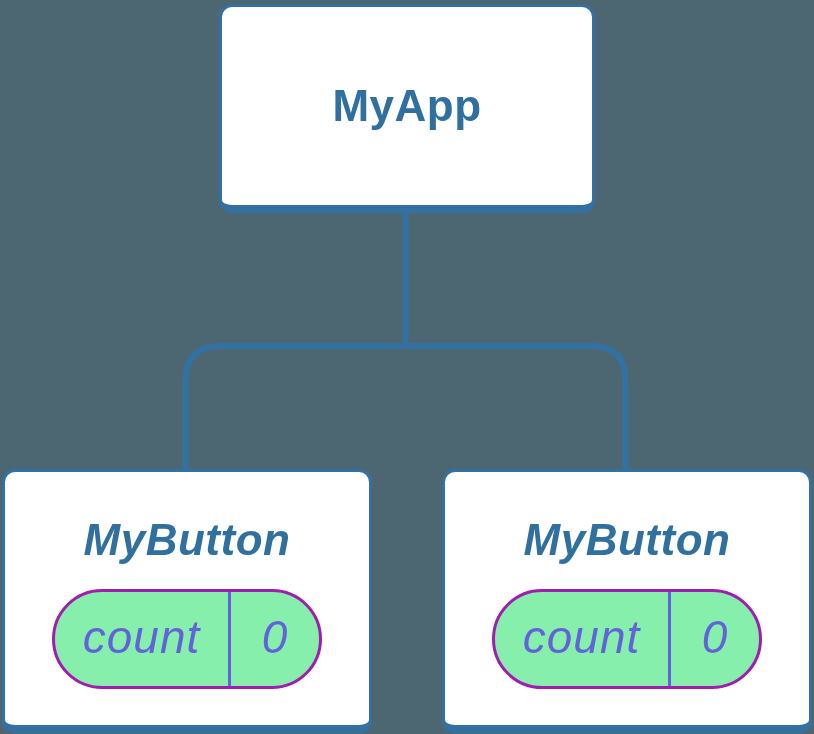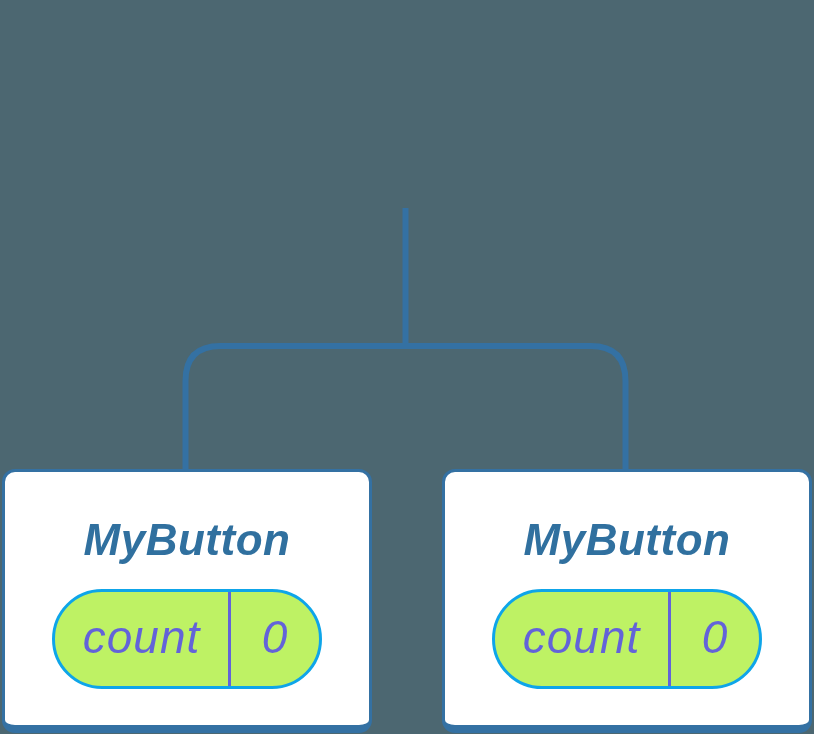--- a/index.html
+++ b/index.html
@@ -59,23 +59,23 @@
     white-space: nowrap;
   }
   .child-card .node-title {
     margin-top: 42px;
   }
   .state-pill {
     margin-top: 23px;
     box-sizing: border-box;
     width: 270px;
     height: 100px;
-    border: 3px solid #0ea5e9;
+    border: 3px solid #a21caf;
     border-radius: 60px;
-    background: #bef264;
+    background: #86efac;
     display: flex;
     align-items: stretch;
     overflow: hidden;
   }
   .pill-key-cell {
     flex: 0 0 173px;
     display: flex;
     align-items: center;
     justify-content: center;
   }
@@ -101,20 +101,23 @@
 </head>
 <body>
 
 <div class="canvas">
 
   <svg class="connectors" viewBox="0 0 814 734" xmlns="http://www.w3.org/2000/svg">
     <path d="M 405.5 208 L 405.5 346" fill="none" stroke-width="6" stroke="#3471A3"></path>
     <path d="M 185.5 472 L 185.5 381 Q 185.5 346 220.5 346 L 590.5 346 Q 625.5 346 625.5 381 L 625.5 472" fill="none" stroke-width="6" stroke="#3471A3"></path>
   </svg>
 
+  <div class="card root-card">
+    <span class="node-title">MyApp</span>
+  </div>
 
   <div class="card child-card left-child">
     <span class="node-title">MyButton</span>
     <div class="state-pill">
       <div class="pill-key-cell">
         <span class="pill-text">count</span>
       </div>
       <div class="pill-divider"></div>
       <div class="pill-value-cell">
         <span class="pill-text">0</span>

